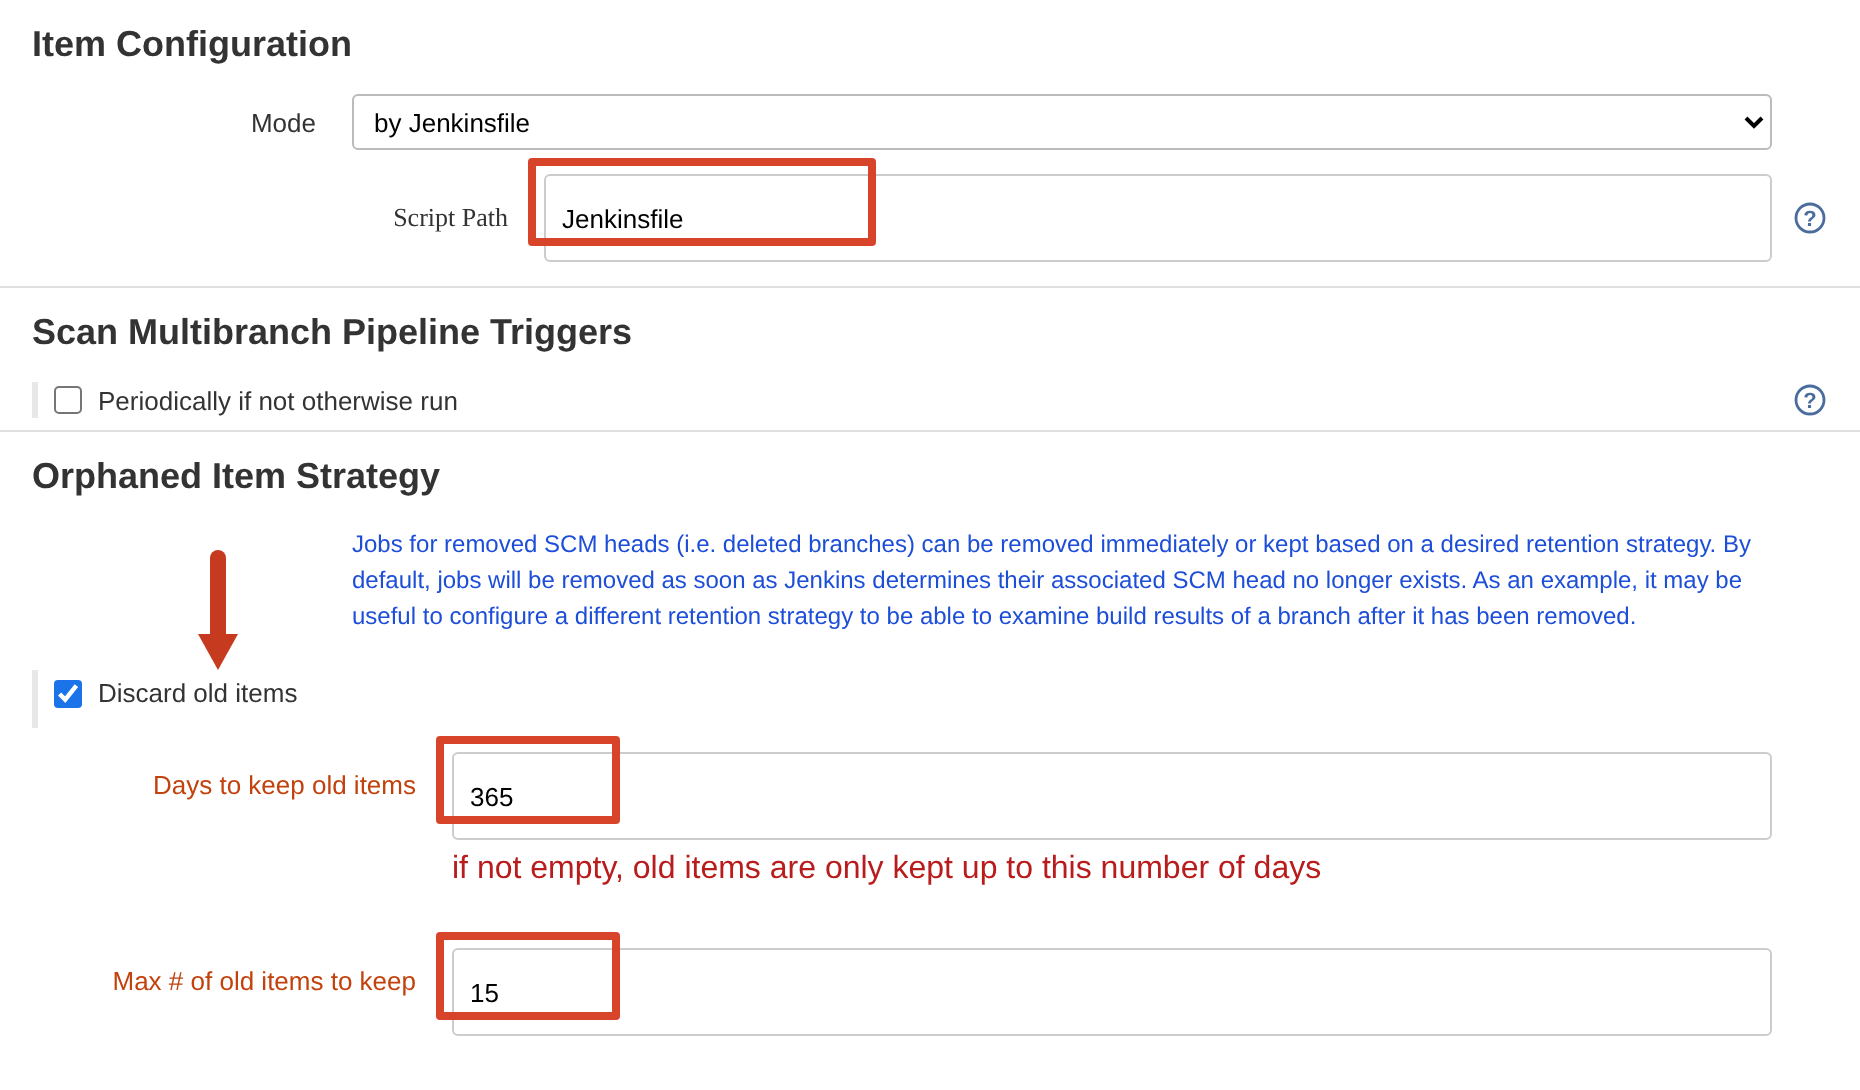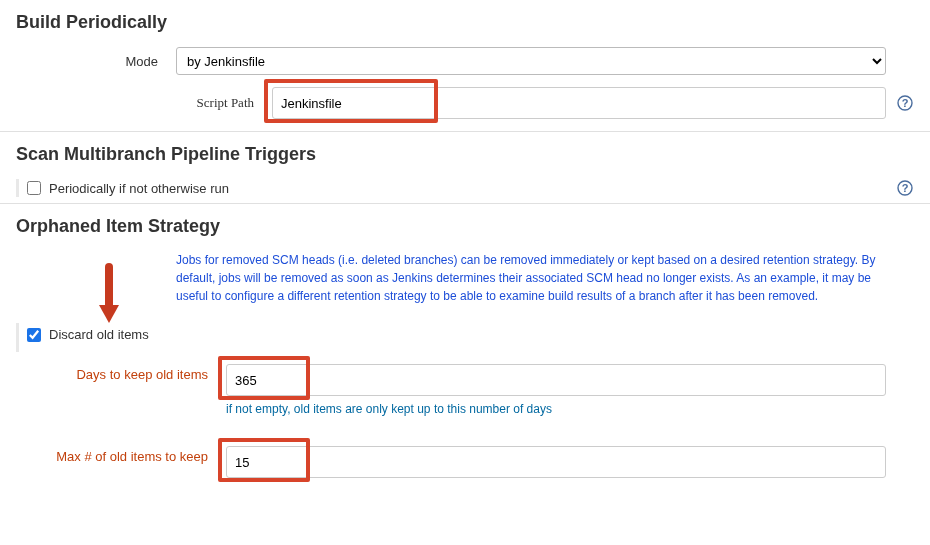--- a/index.html
+++ b/index.html
@@ -51,21 +51,21 @@
       width: 100%;
       height: 28px;
       border: 1px solid #bbb;
       border-radius: 3px;
       background: #fff;
       padding: 4px 6px;
       font-size: 13px;
     }
     input[type="text"].full {
       width: 100%;
-      height: 32px;
+      height: 44px;
       border: 1px solid #ccc;
       border-radius: 3px;
       padding: 2px 8px;
       font-size: 13px;
       background: #fff;
     }
     .input-wrap { position: relative; }
     .help-icon {
       width: 18px; height: 18px;
       display: inline-flex;
@@ -109,22 +109,22 @@
     .sub-label {
       width: 210px;
       text-align: right;
       padding-right: 18px;
       font-size: 13px;
       color: #c2410c;
       flex-shrink: 0;
     }
     .sub-field { flex: 1; position: relative; margin-top: 12px; }
     .hint-text {
-      font-size: 12px;
-      color: #0369a1;
+      font-size: 16px;
+      color: #b91c1c;
       margin: 6px 0 18px 210px;
     }
     
     .red-highlight {
       position: absolute;
       top: -8px;
       left: -8px;
       height: 44px;
       border: 4px solid #d8442a;
       pointer-events: none;
@@ -148,21 +148,21 @@
     input[type="checkbox"] {
       width: 14px;
       height: 14px;
       cursor: pointer;
     }
   </style>
 </head>
 <body>
 
 <div class="section">
-  <h2 class="section-title">Build Periodically</h2>
+  <h2 class="section-title">Item Configuration</h2>
 
   <div class="form-row">
     <div class="label-col">Mode</div>
     <div class="field-col">
       <select class="full">
         <option>by Jenkinsfile</option>
       </select>
     </div>
     <div class="help-col"></div>
   </div>

